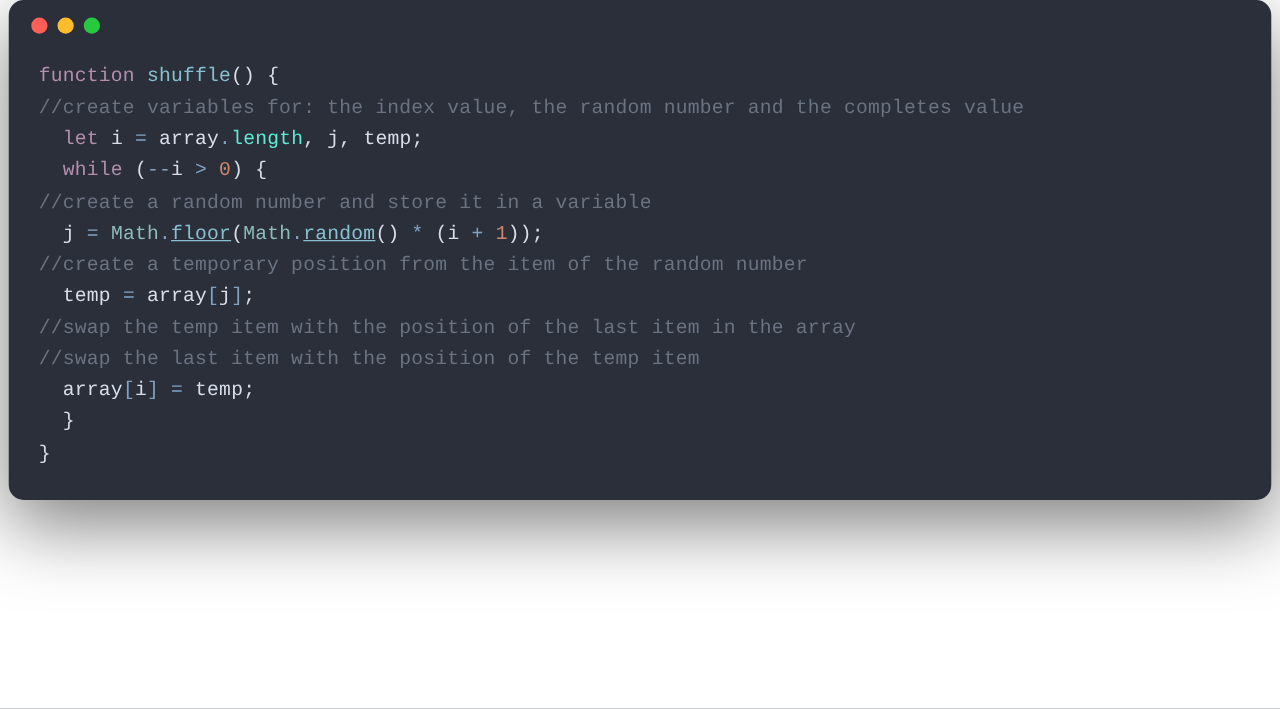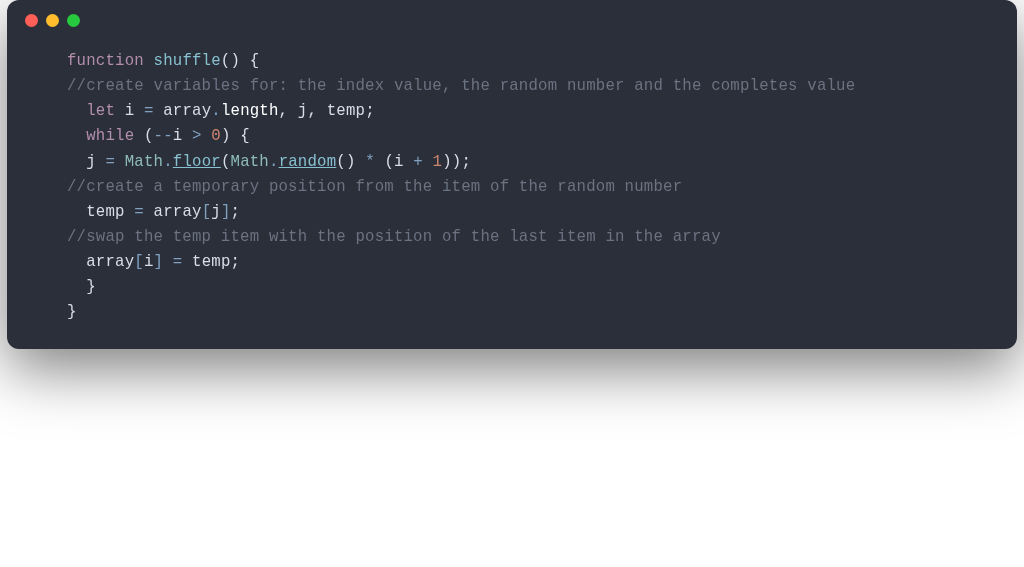--- a/index.html
+++ b/index.html
@@ -35,33 +35,32 @@
       border-radius: 50%;
     }
     .red { background: #ff5f56; }
     .yellow { background: #ffbd2e; }
     .green { background: #27c93f; }
     .code-area {
       padding: 14px 24px 24px 24px;
       font-size: 15.7px;
       line-height: 1.6;
       letter-spacing: 0.2px;
-      margin-left: 36px;
     }
     .line {
       white-space: pre;
       color: #d6d6d6;
     }
     .keyword { color: #b48ead; }
     .funcname { color: #88c0d0; }
     .comment { color: #6b7280; }
     .ident { color: #d8dee9; }
     .operator { color: #81a1c1; }
     .object { color: #8fbcbb; text-align: center; }
-    .prop { color: #ffffff; }
+    .prop { color: #5eead4; }
     .method { color: #88c0d0; text-decoration: underline; }
     .number { color: #d08770; }
     .paren { color: #d8dee9; }
     .brace { color: #d8dee9; }
     .comma { color: #d8dee9; }
     .semicolon { color: #d8dee9; }
     .bracket { color: #81a1c1; }
   </style>
 </head>
 <body>
@@ -70,21 +69,23 @@
   <div class="titlebar">
     <div class="circle red"></div>
     <div class="circle yellow"></div>
     <div class="circle green"></div>
   </div>
   <div class="code-area" id="code-area">
       <div class="line"><span></span><span class="keyword">function</span><span> </span><span class="funcname">shuffle</span><span class="paren">()</span><span> </span><span class="brace">{</span></div>
       <div class="line"><span class="comment">//create variables for: the index value, the random number and the completes value</span></div>
       <div class="line"><span>  </span><span class="keyword">let</span><span> </span><span class="ident">i</span><span> </span><span class="operator">=</span><span> </span><span class="ident">array</span><span class="operator">.</span><span class="prop">length</span><span class="comma">,</span><span> </span><span class="ident">j</span><span class="comma">,</span><span> </span><span class="ident">temp</span><span class="semicolon">;</span></div>
       <div class="line"><span>  </span><span class="keyword">while</span><span> </span><span class="paren">(</span><span class="operator">--</span><span class="ident">i</span><span> </span><span class="operator">&gt;</span><span> </span><span class="number">0</span><span class="paren">)</span><span> </span><span class="brace">{</span></div>
+      <div class="line"><span class="comment">//create a random number and store it in a variable</span></div>
       <div class="line"><span>  </span><span class="ident">j</span><span> </span><span class="operator">=</span><span> </span><span class="object">Math</span><span class="operator">.</span><span class="method">floor</span><span class="paren">(</span><span class="object">Math</span><span class="operator">.</span><span class="method">random</span><span class="paren">()</span><span> </span><span class="operator">*</span><span> </span><span class="paren">(</span><span class="ident">i</span><span> </span><span class="operator">+</span><span> </span><span class="number">1</span><span class="paren">))</span><span class="semicolon">;</span></div>
       <div class="line"><span class="comment">//create a temporary position from the item of the random number</span></div>
       <div class="line"><span>  </span><span class="ident">temp</span><span> </span><span class="operator">=</span><span> </span><span class="ident">array</span><span class="bracket">[</span><span class="ident">j</span><span class="bracket">]</span><span class="semicolon">;</span></div>
       <div class="line"><span class="comment">//swap the temp item with the position of the last item in the array</span></div>
+      <div class="line"><span class="comment">//swap the last item with the position of the temp item</span></div>
       <div class="line"><span>  </span><span class="ident">array</span><span class="bracket">[</span><span class="ident">i</span><span class="bracket">]</span><span> </span><span class="operator">=</span><span> </span><span class="ident">temp</span><span class="semicolon">;</span></div>
       <div class="line"><span>  </span><span class="brace">}</span></div>
       <div class="line"><span></span><span class="brace">}</span></div>
     </div>
 </div>
 
 </body></html>

